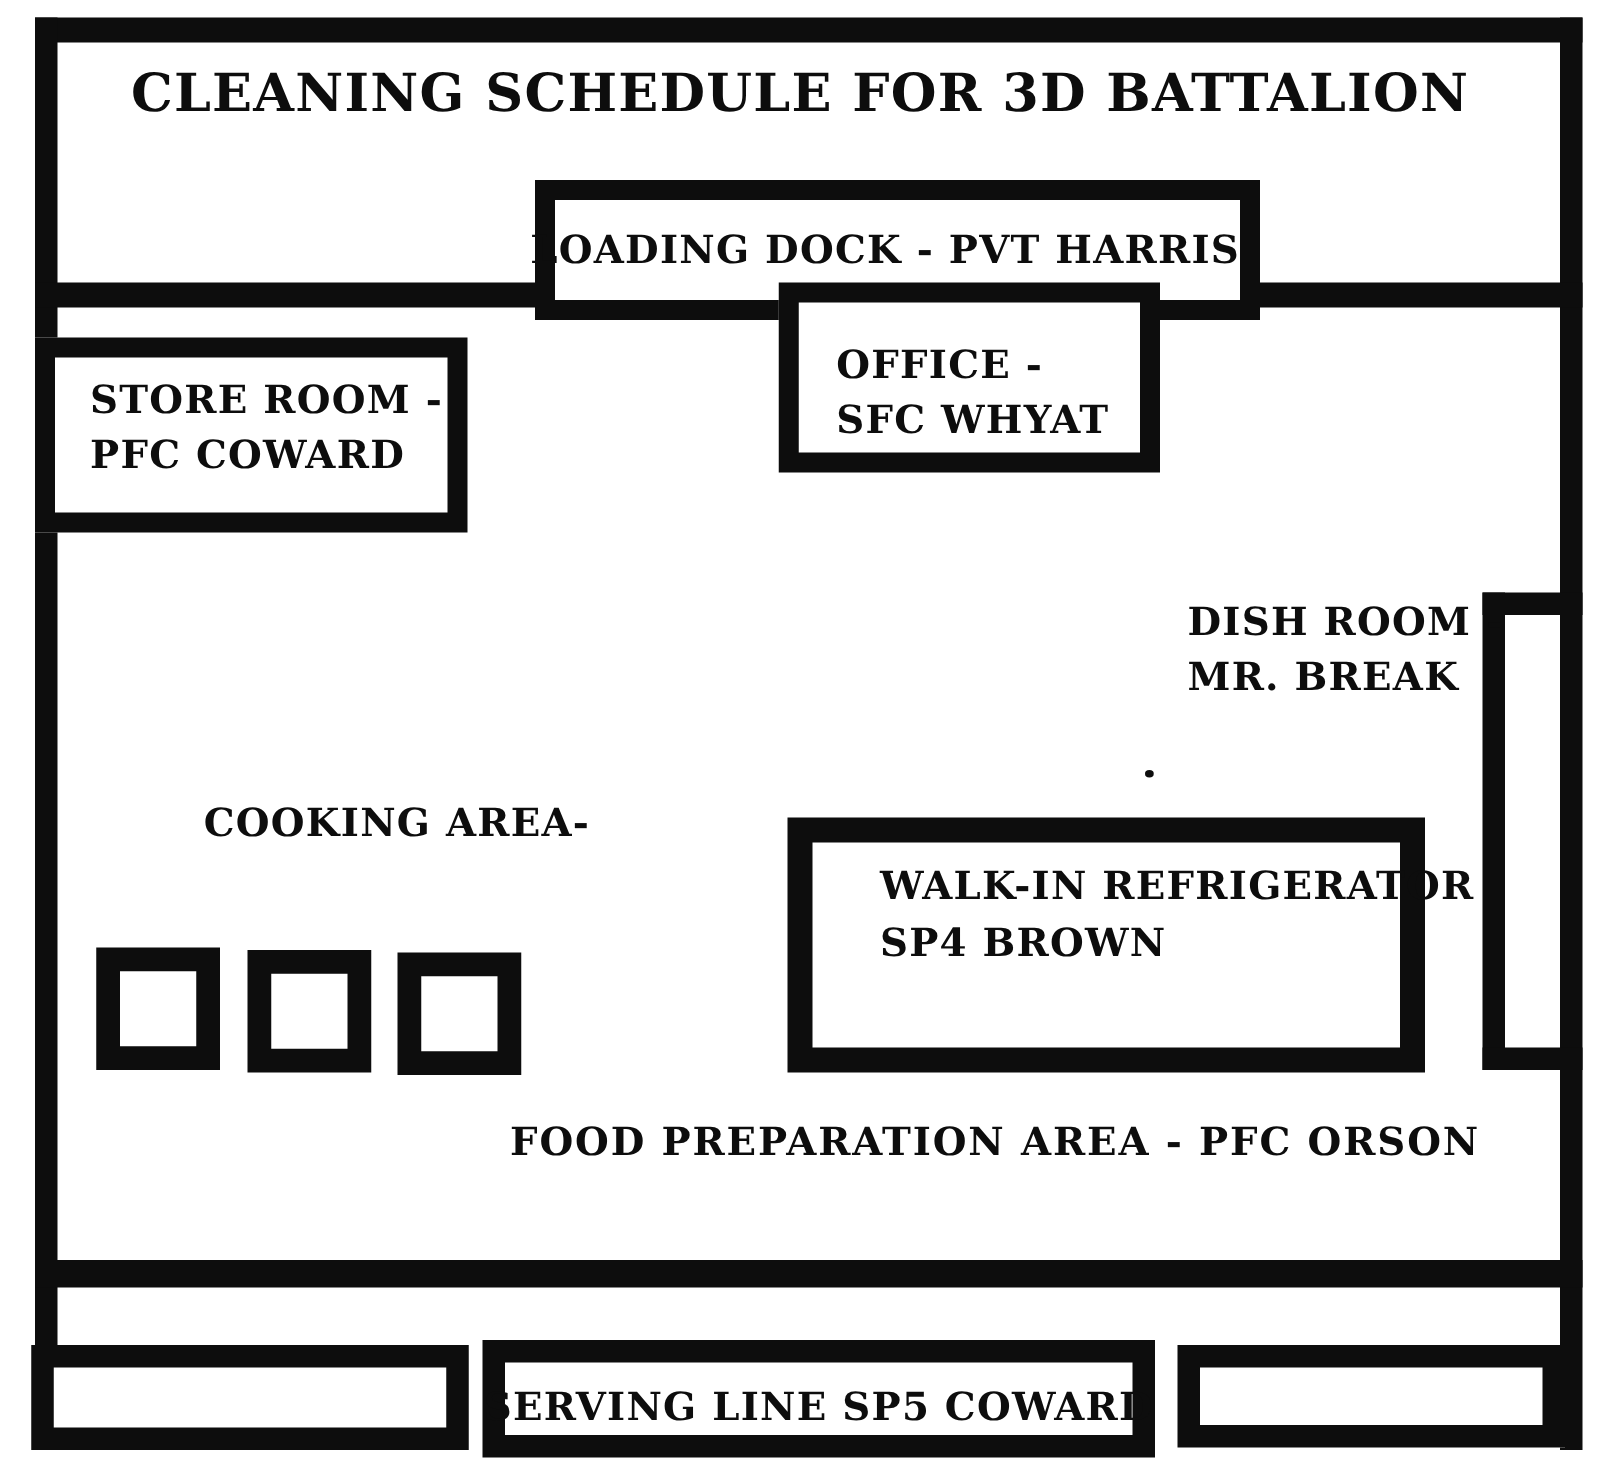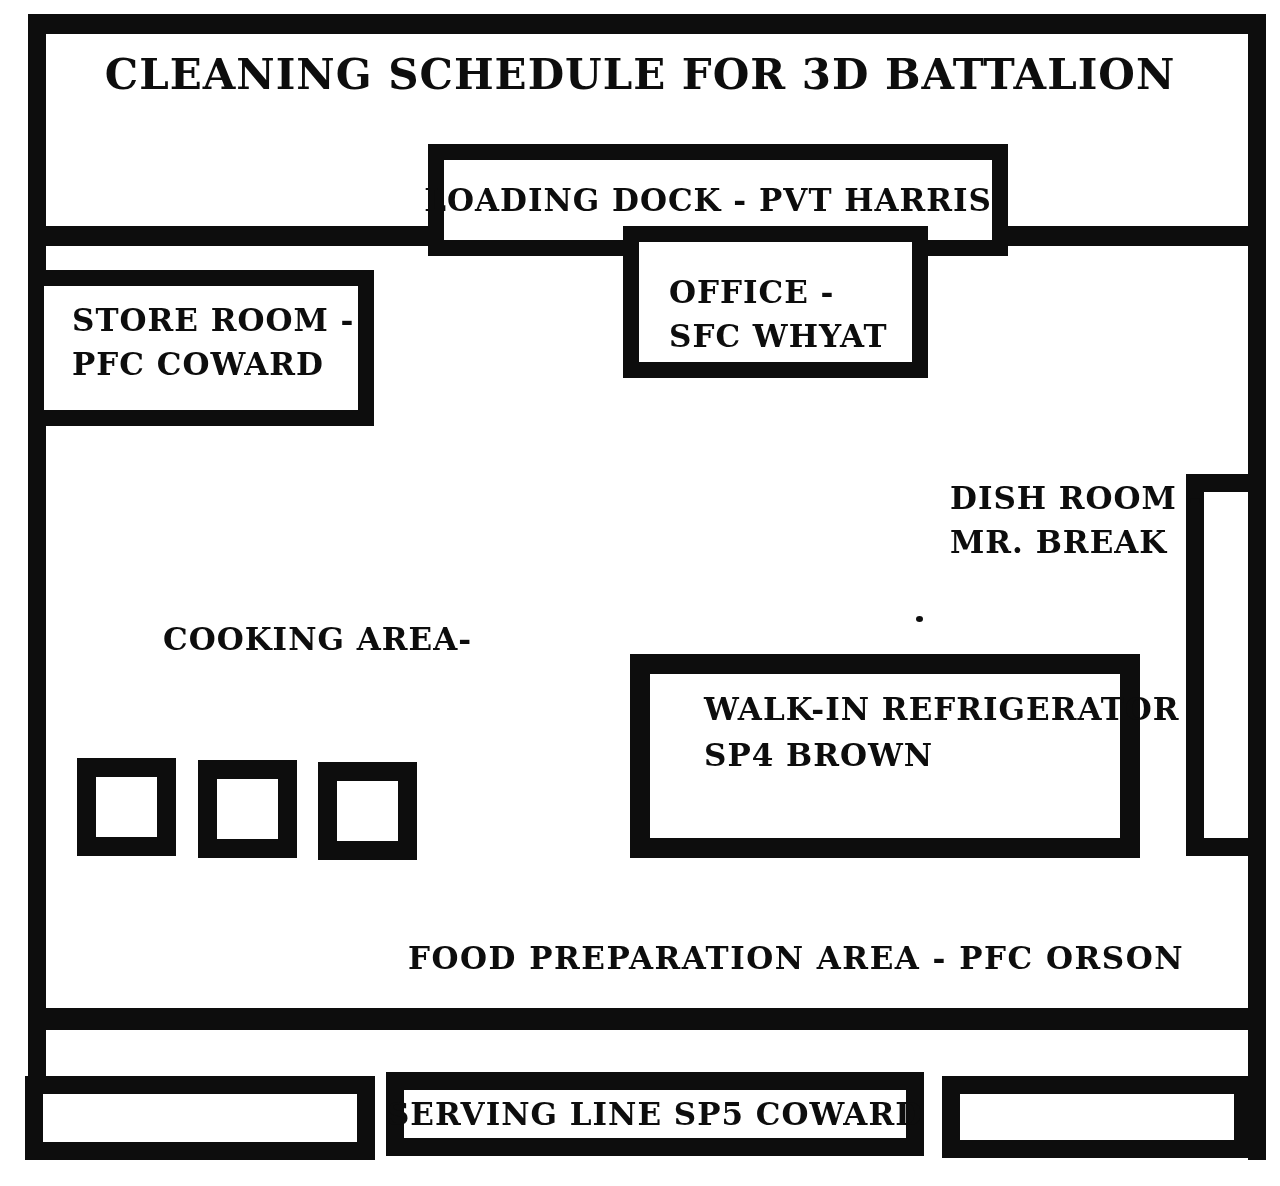--- a/index.html
+++ b/index.html
@@ -31,42 +31,42 @@
     position:absolute;
     background:var(--bg);
     border:16px solid var(--ink);
     box-sizing:border-box;
     z-index:2;
   }
   .loading-dock{left:428px;top:144px;width:580px;height:112px;display:flex;align-items:center;justify-content:flex-end;}
   .store{left:28px;top:226px;width:346px;height:156px;padding:12px 0 0 28px;margin-top:44px;}
   .office{left:623px;top:226px;width:305px;height:152px;padding:28px 0 0 30px;}
   .fridge{left:630px;top:654px;width:510px;height:204px;border-width:20px;padding:12px 0 0 18px;}
-  .serving{left:386px;top:1072px;width:538px;height:84px;border-width:18px;display:flex;align-items:center;justify-content:center;}
+  .serving{left:386px;top:1072px;width:538px;height:94px;border-width:18px;display:flex;align-items:flex-end;justify-content:center;}
   .bleft{left:25px;top:1076px;width:350px;height:84px;border-width:18px;}
   .bright{left:942px;top:1076px;width:310px;height:82px;border-width:18px;}
   
   .sq{
     position:absolute;
     width:99px;height:98px;
     border:19px solid var(--ink);
     box-sizing:border-box;
     background:var(--bg);
     z-index:2;
   }
   .sq1{left:77px;top:758px;}
   .sq2{left:198px;top:760px;}
   .sq3{left:318px;top:762px;}
   
   .lbl{font-size:31px;letter-spacing:1px;white-space:nowrap;line-height:44px;}
   .free{position:absolute;z-index:3;}
   .title{position:absolute;left:0;right:0;top:50px;text-align:center;font-size:42px;letter-spacing:1px;white-space:nowrap;z-index:3;}
   .dish{left:938px;top:476px;line-height:44px;margin-left:12px;}
-  .cooking{left:163px;top:616px;line-height:46px;}
-  .foodprep{left:408px;top:936px;letter-spacing:1.5px;}
+  .cooking{left:163px;top:636px;line-height:46px;}
+  .foodprep{left:408px;top:892px;letter-spacing:1.5px;}
   .fridge .lbl{line-height:46px;margin-left:36px;}
   .dot{position:absolute;left:916px;top:616px;width:7px;height:6px;border-radius:50%;background:var(--ink);z-index:1;}
 </style>
 </head>
 <body>
 
 <div class="plan">
 
   <div class="bar b-top"></div>
   <div class="bar b-left"></div>

